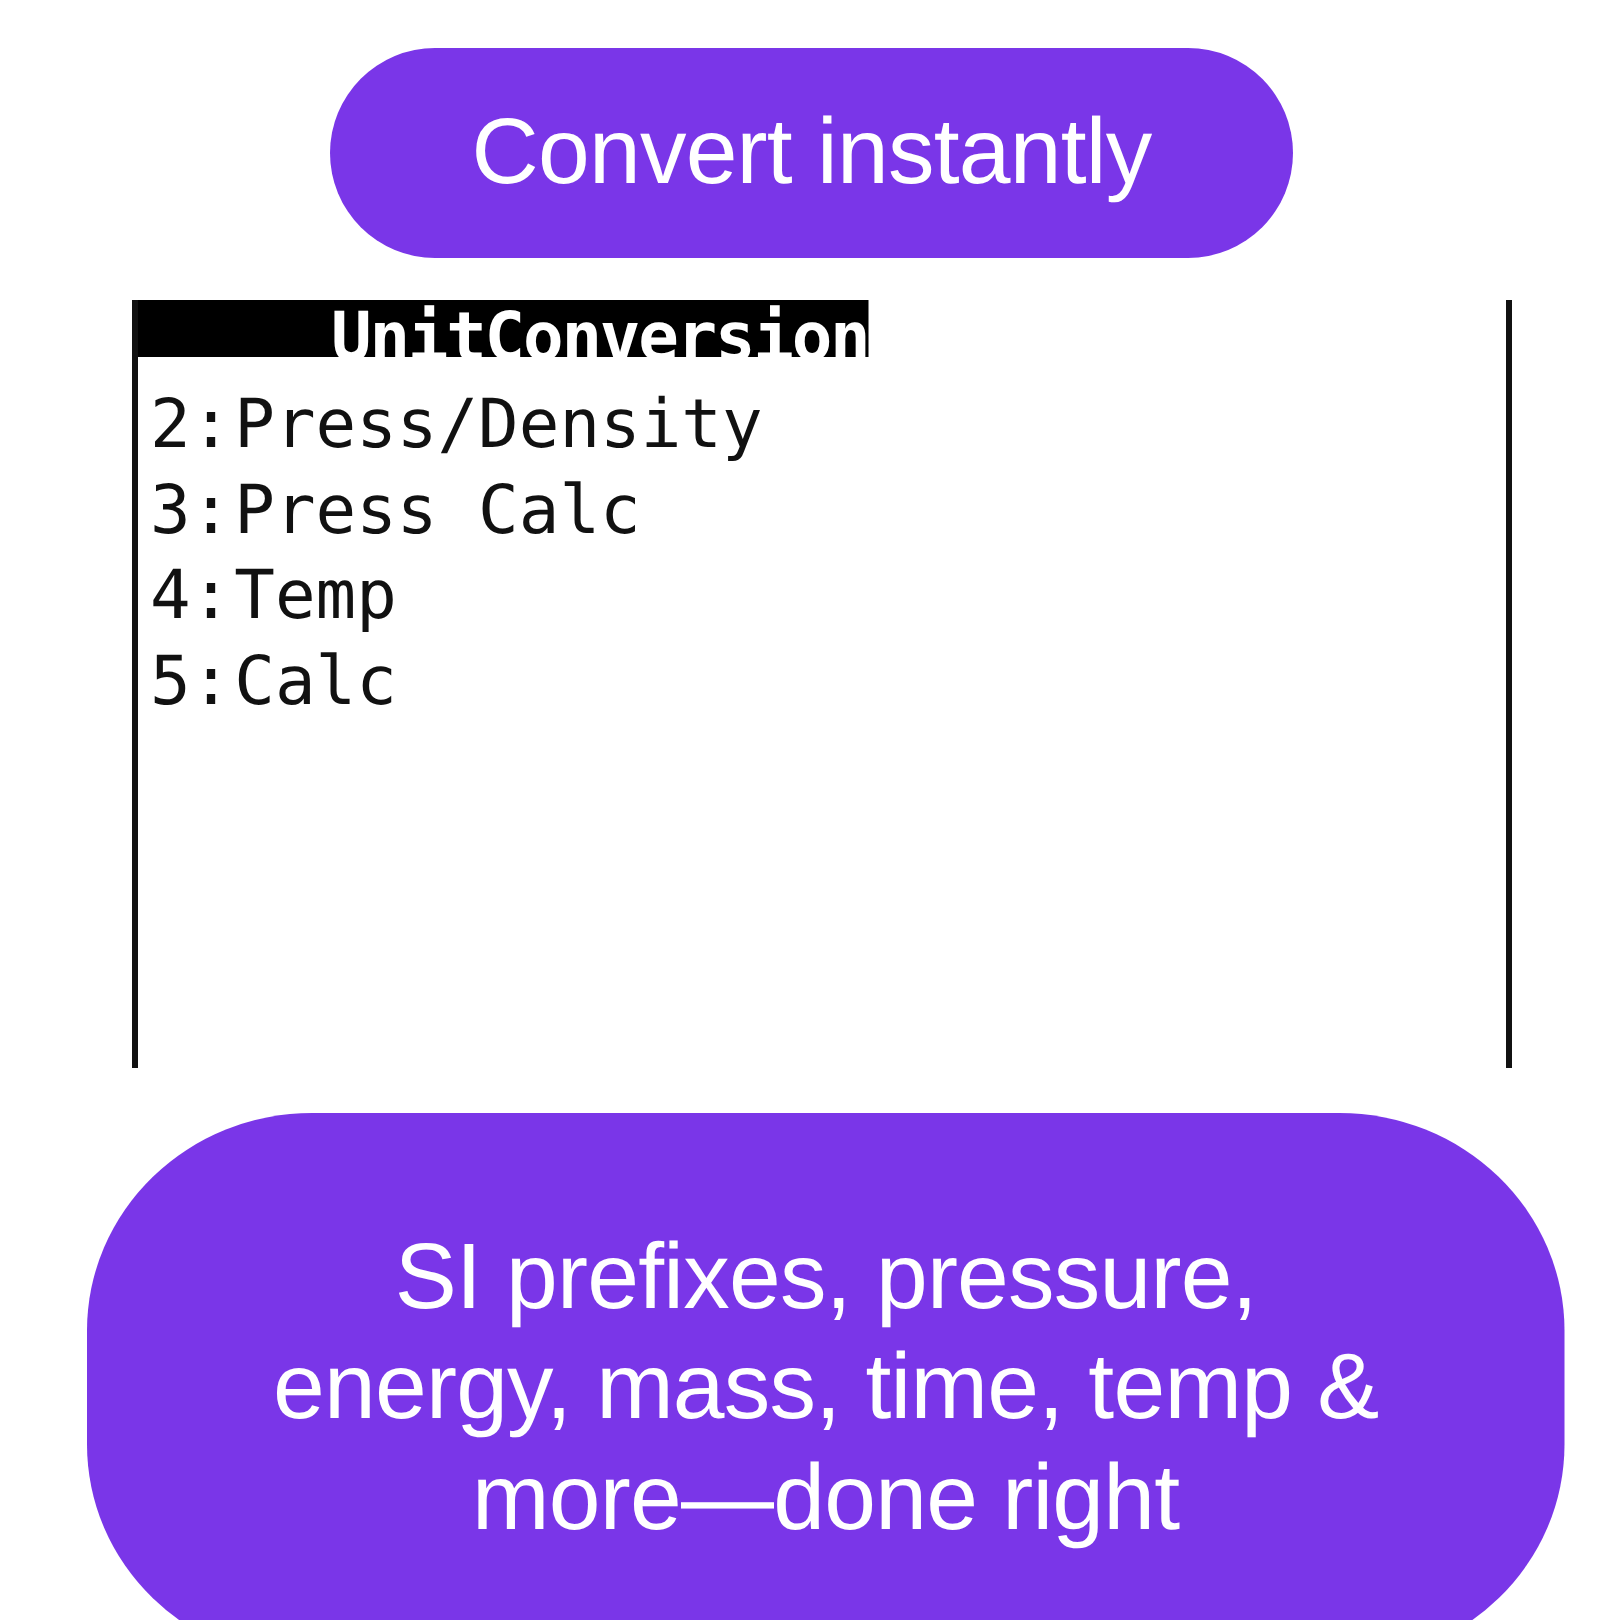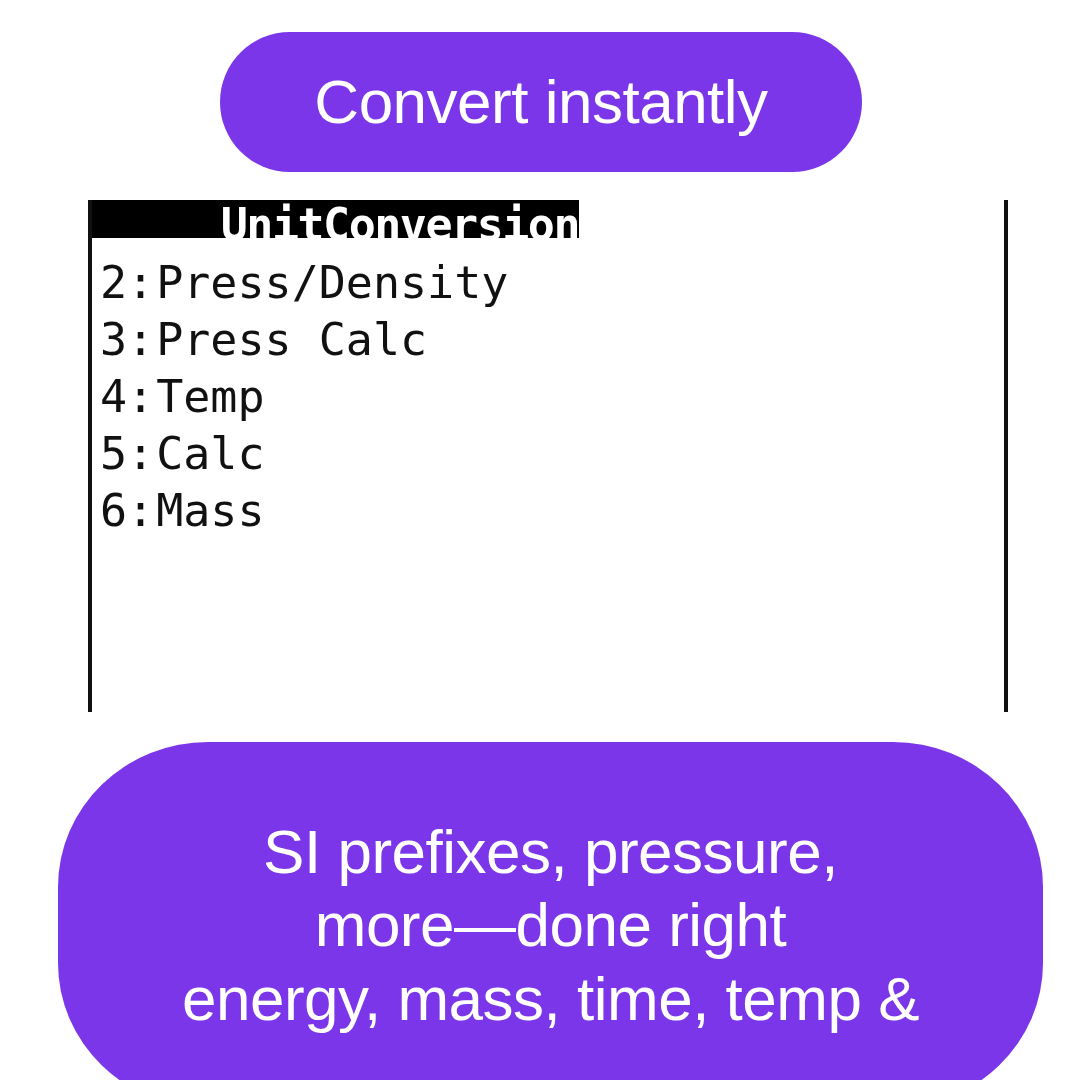--- a/index.html
+++ b/index.html
@@ -128,21 +128,20 @@
 
 <div id="calc-screen">
 
   <div id="calc-title">UnitConversion</div>
 
   <div id="menu-list">
       <div class="menu-row"><span class="num">2:</span><span class="label">Press/Density</span></div>
       <div class="menu-row"><span class="num">3:</span><span class="label">Press Calc</span></div>
       <div class="menu-row"><span class="num">4:</span><span class="label">Temp</span></div>
       <div class="menu-row"><span class="num">5:</span><span class="label">Calc</span></div>
-      <div class="menu-row"><span class="num">6:</span><span class="label">Mass</span></div>
     </div>
 </div>
 
 <div class="pill" id="bottom-pill">
     <span class="line">SI prefixes, pressure,</span>
+    <span class="line">energy, mass, time, temp &amp;</span>
     <span class="line">more—done right</span>
-    <span class="line">energy, mass, time, temp &amp;</span>
   </div>
 
 </body></html>

